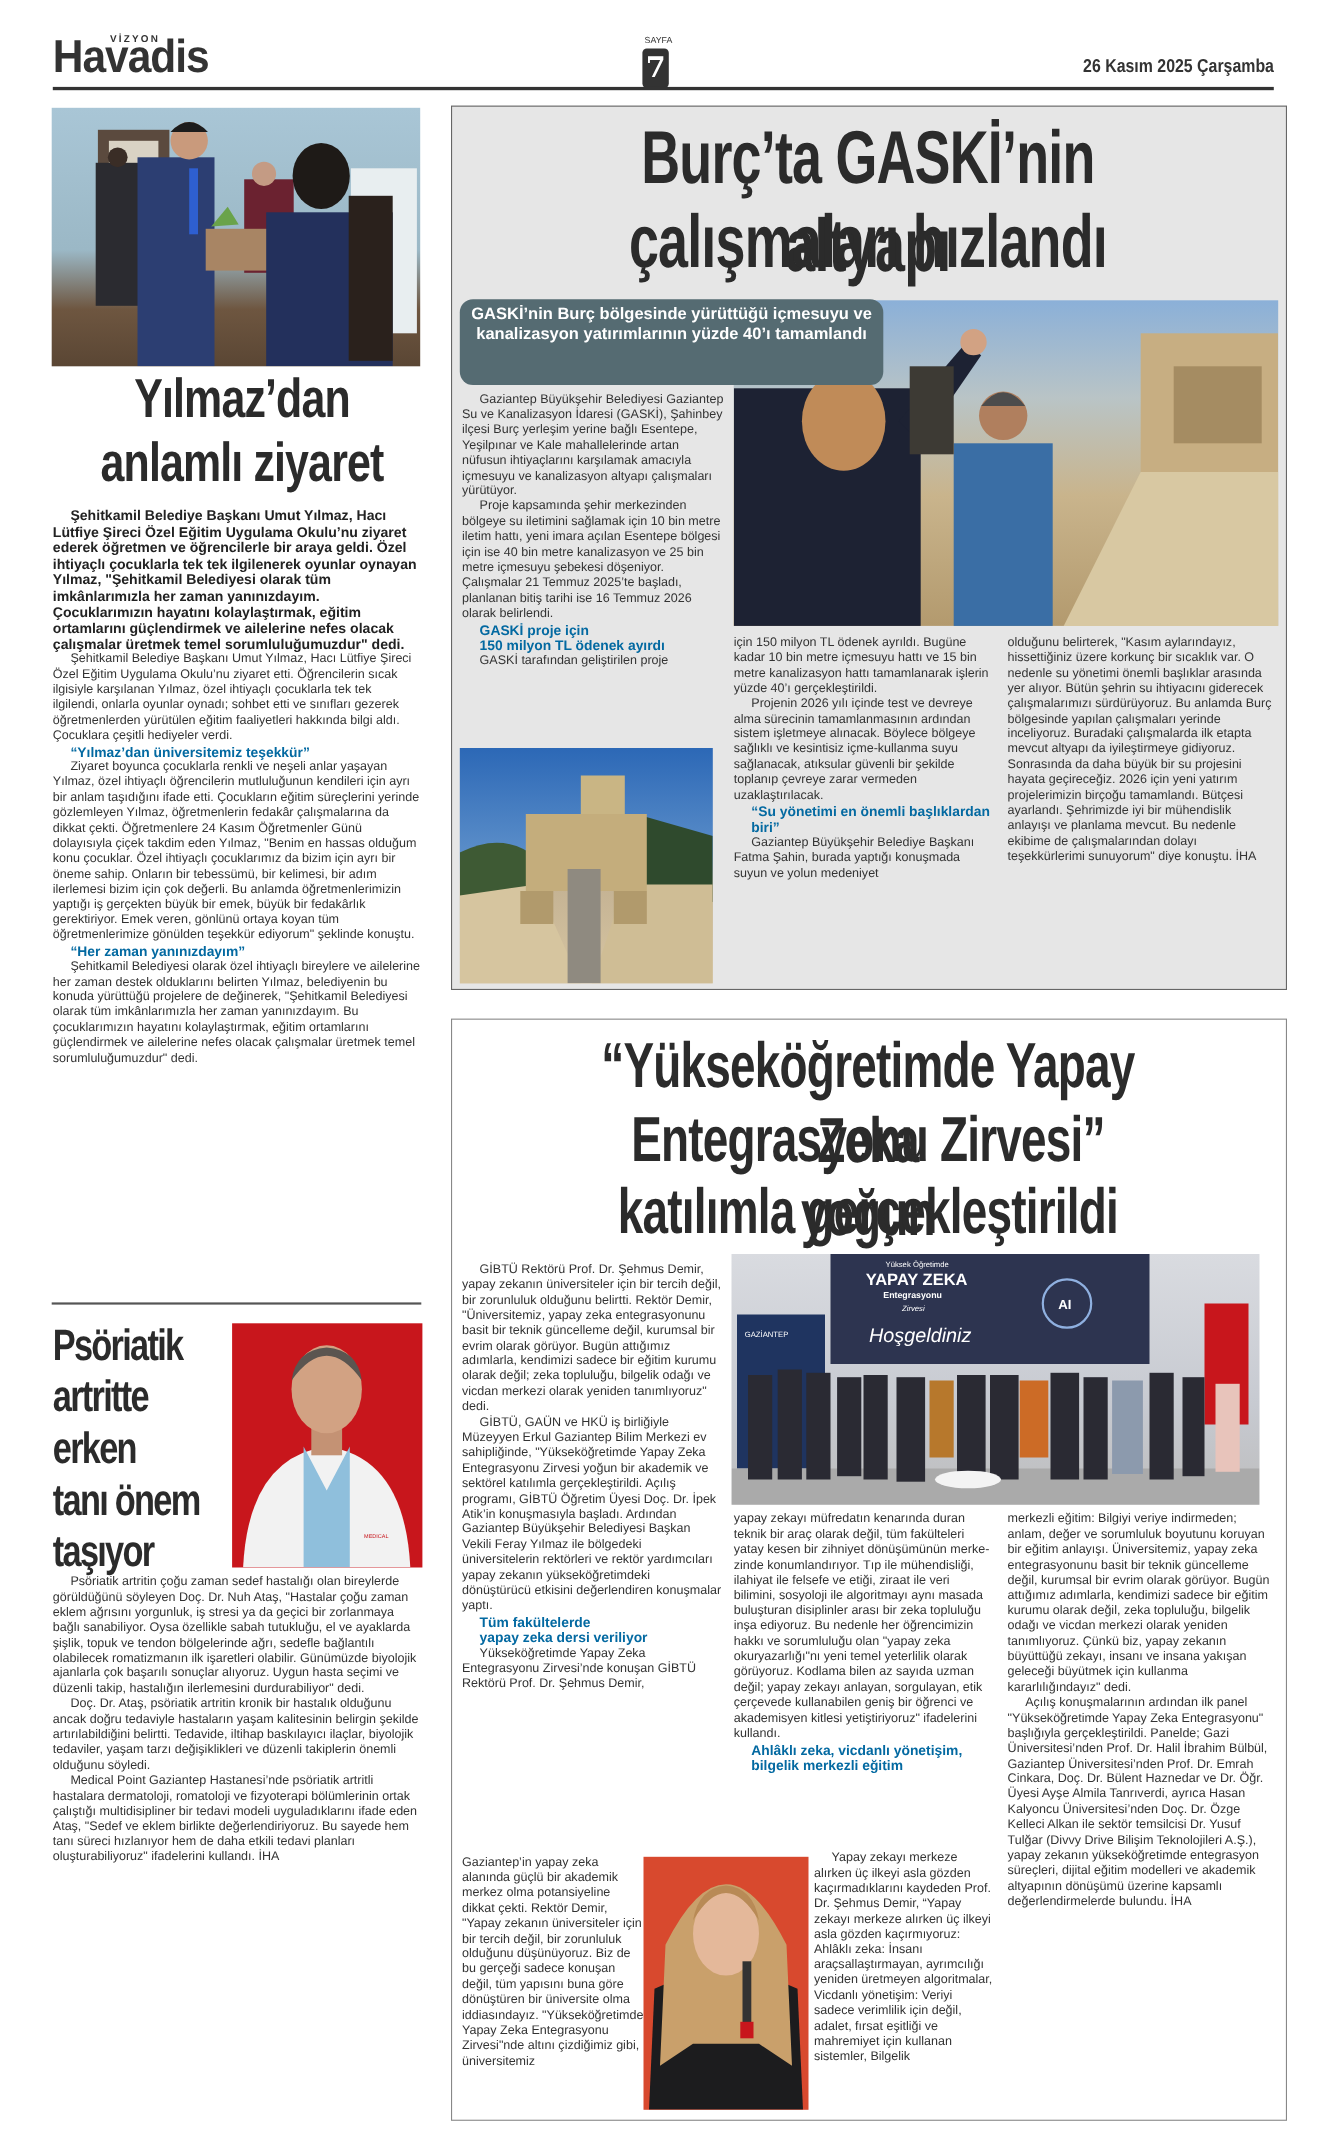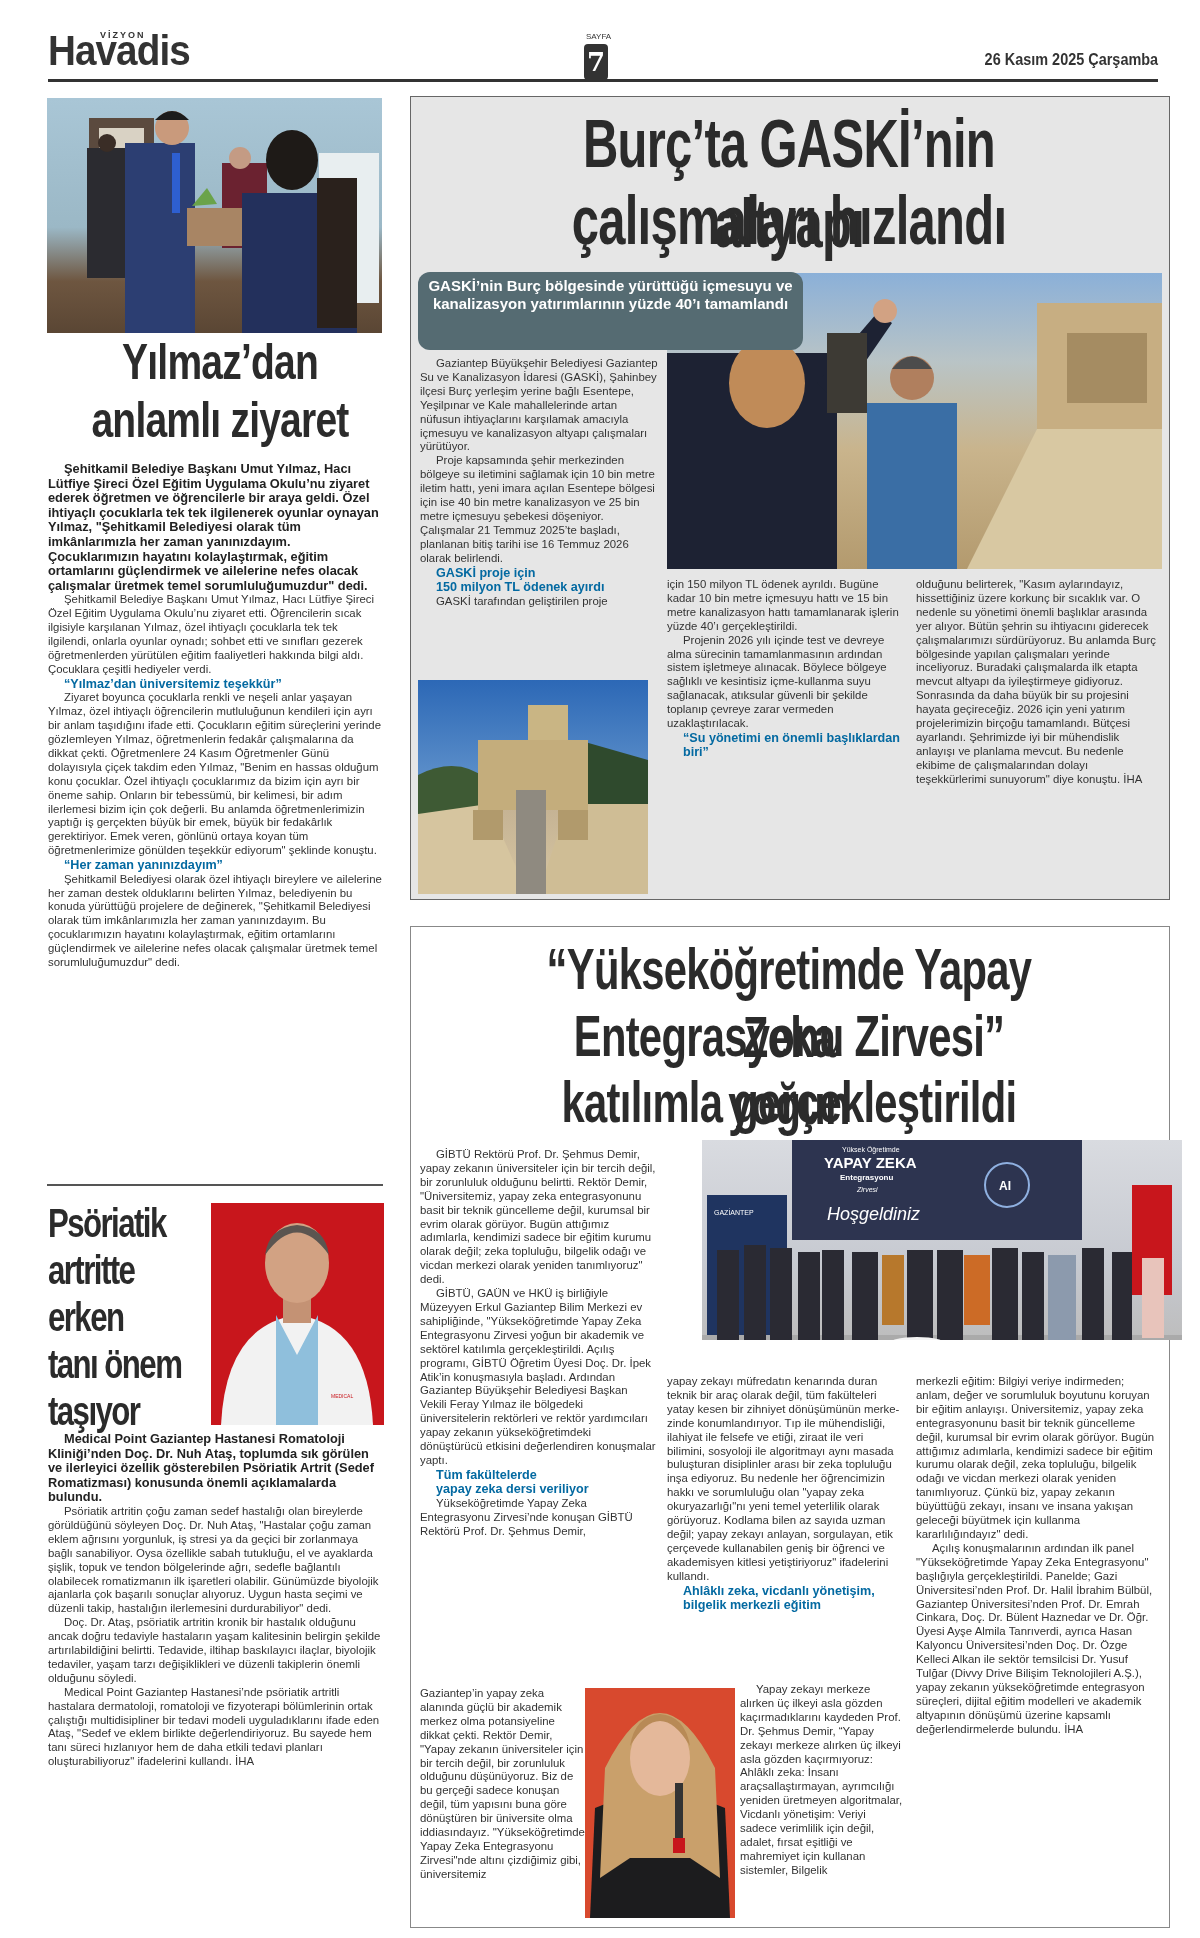--- a/index.html
+++ b/index.html
@@ -81,21 +81,20 @@
   <svg width="173" height="222" viewBox="0 0 173 222">
     <path d="M10 222 q5 -100 76 -110 q71 10 76 110 z" fill="#f2f2f2"></path>
     <path d="M65 112 l21 40 l21 -40 l0 110 l-42 0 z" fill="#8fbfdc"></path>
     <rect x="72" y="90" width="28" height="30" fill="#c49274"></rect>
     <ellipse cx="86" cy="60" rx="32" ry="40" fill="#d2a283"></ellipse>
     <path d="M54 52 q32 -45 64 0 q-4 -28 -32 -30 q-28 2 -32 30z" fill="#5b5550"></path>
     <text x="120" y="195" font-size="5" fill="#c8161c">MEDICAL</text>
   </svg>
 </div>
 <div class="abs txt" style="left:48px;top:1432px;width:336px">
-  <p class="lead">Medical Point Gaziantep Hastanesi Romatoloji Kliniği’nden Doç. Dr. Nuh Ataş, toplumda sık görülen ve ilerleyici özellik gösterebilen Psöriatik Artrit (Sedef Romatizması) konusunda önemli açıklamalarda bulundu.</p>
   <p>Psöriatik artritin çoğu zaman sedef hastalığı olan bireylerde görüldüğünü söyleyen Doç. Dr. Nuh Ataş, "Hastalar çoğu zaman eklem ağrısını yorgunluk, iş stresi ya da geçici bir zorlanmaya bağlı sanabiliyor. Oysa özellikle sabah tutukluğu, el ve ayaklarda şişlik, topuk ve tendon bölgelerinde ağrı, sedefle bağlantılı olabilecek romatizmanın ilk işaretleri olabilir. Günümüzde biyolojik ajanlarla çok başarılı sonuçlar alıyoruz. Uygun hasta seçimi ve düzenli takip, hastalığın ilerlemesini durdurabiliyor" dedi.</p>
   <p>Doç. Dr. Ataş, psöriatik artritin kronik bir hastalık olduğunu ancak doğru tedaviyle hastaların yaşam kalitesinin belirgin şekilde artırılabildiğini belirtti. Tedavide, iltihap baskılayıcı ilaçlar, biyolojik tedaviler, yaşam tarzı değişiklikleri ve düzenli takiplerin önemli olduğunu söyledi.</p>
   <p>Medical Point Gaziantep Hastanesi’nde psöriatik artritli hastalara dermatoloji, romatoloji ve fizyoterapi bölümlerinin ortak çalıştığı multidisipliner bir tedavi modeli uyguladıklarını ifade eden Ataş, "Sedef ve eklem birlikte değerlendiriyoruz. Bu sayede hem tanı süreci hızlanıyor hem de daha etkili tedavi planları oluşturabiliyoruz" ifadelerini kullandı. İHA</p>
 </div>
 
 <div class="abs box1"></div>
 <div class="abs hl" style="left:404px;top:103px;width:770px;font-size:68px;line-height:80px;transform:scaleX(0.72)">Burç’ta GASKİ’nin altyapı</div>
 <div class="abs hl" style="left:404px;top:180px;width:770px;font-size:68px;line-height:80px;transform:scaleX(0.72)">çalışmaları hızlandı</div>
 <div class="abs photo" style="left:667px;top:273px;width:495px;height:296px;background:linear-gradient(180deg,#8bb0d8 0%,#b9c4c6 30%,#c9b48c 60%,#b39a6e 100%)">
   <svg width="495" height="296" viewBox="0 0 495 296">
@@ -129,31 +128,32 @@
     <rect x="60" y="60" width="110" height="70" fill="#c4ad7c"></rect>
     <rect x="98" y="110" width="30" height="104" fill="#8f8a80"></rect>
     <rect x="55" y="130" width="30" height="30" fill="#b19a6c"></rect>
     <rect x="140" y="130" width="30" height="30" fill="#b19a6c"></rect>
   </svg>
 </div>
 <div class="abs txt" style="left:667px;top:578px;width:236px">
   <p style="text-indent:0">için 150 milyon TL ödenek ayrıldı. Bugüne kadar 10 bin metre içmesuyu hattı ve 15 bin metre kanalizasyon hattı tamamlanarak işlerin yüzde 40’ı gerçekleştirildi.</p>
   <p>Projenin 2026 yılı içinde test ve devreye alma sürecinin tamamlanmasının ardından sistem işletmeye alınacak. Böylece bölgeye sağlıklı ve kesintisiz içme-kullanma suyu sağlanacak, atıksular güvenli bir şekilde toplanıp çevreye zarar vermeden uzaklaştırılacak.</p>
   <h4>“Su yönetimi en önemli başlıklardan biri”</h4>
+  <p>Gaziantep Büyükşehir Belediye Başkanı Fatma Şahin, burada yaptığı konuşmada suyun ve yolun medeniyet</p>
 </div>
 <div class="abs txt" style="left:916px;top:578px;width:240px">
   <p style="text-indent:0">olduğunu belirterek, "Kasım aylarındayız, hissettiğiniz üzere korkunç bir sıcaklık var. O nedenle su yönetimi önemli başlıklar arasında yer alıyor. Bütün şehrin su ihtiyacını giderecek çalışmalarımızı sürdürüyoruz. Bu anlamda Burç bölgesinde yapılan çalışmaları yerinde inceliyoruz. Buradaki çalışmalarda ilk etapta mevcut altyapı da iyileştirmeye gidiyoruz. Sonrasında da daha büyük bir su projesini hayata geçireceğiz. 2026 için yeni yatırım projelerimizin birçoğu tamamlandı. Bütçesi ayarlandı. Şehrimizde iyi bir mühendislik anlayışı ve planlama mevcut. Bu nedenle ekibime de çalışmalarından dolayı teşekkürlerimi sunuyorum" diye konuştu. İHA</p>
 </div>
 
 <div class="abs box2"></div>
 <div class="abs hl" style="left:404px;top:935px;width:770px;font-size:58px;line-height:68px;transform:scaleX(0.72)">“Yükseköğretimde Yapay Zeka</div>
 <div class="abs hl" style="left:404px;top:1002px;width:770px;font-size:58px;line-height:68px;transform:scaleX(0.72)">Entegrasyonu Zirvesi” yoğun</div>
 <div class="abs hl" style="left:404px;top:1068px;width:770px;font-size:58px;line-height:68px;transform:scaleX(0.72)">katılımla gerçekleştirildi</div>
 
-<div class="abs photo" style="left:702px;top:1140px;width:480px;height:200px;background:linear-gradient(180deg,#d9dbe0 0%,#c7cad1 60%,#bdbdbd 100%)">
+<div class="abs photo" style="left:665px;top:1140px;width:480px;height:228px;background:linear-gradient(180deg,#d9dbe0 0%,#c7cad1 60%,#bdbdbd 100%)">
   <svg width="480" height="228" viewBox="0 0 480 228">
     <rect x="90" y="0" width="290" height="100" fill="#2d3450"></rect>
     <rect x="5" y="55" width="80" height="140" fill="#1f3460"></rect>
     <rect x="430" y="45" width="40" height="110" fill="#c8161c"></rect>
     <circle cx="305" cy="45" r="22" fill="none" stroke="#8fb0e0" stroke-width="2"></circle>
     <rect x="0" y="195" width="480" height="33" fill="#aaaaaa"></rect>
     <g fill="#2a2a33">
       <rect x="15" y="110" width="22" height="95"></rect>
         <rect x="42" y="105" width="22" height="100"></rect>
       <rect x="68" y="108" width="22" height="97"></rect>

